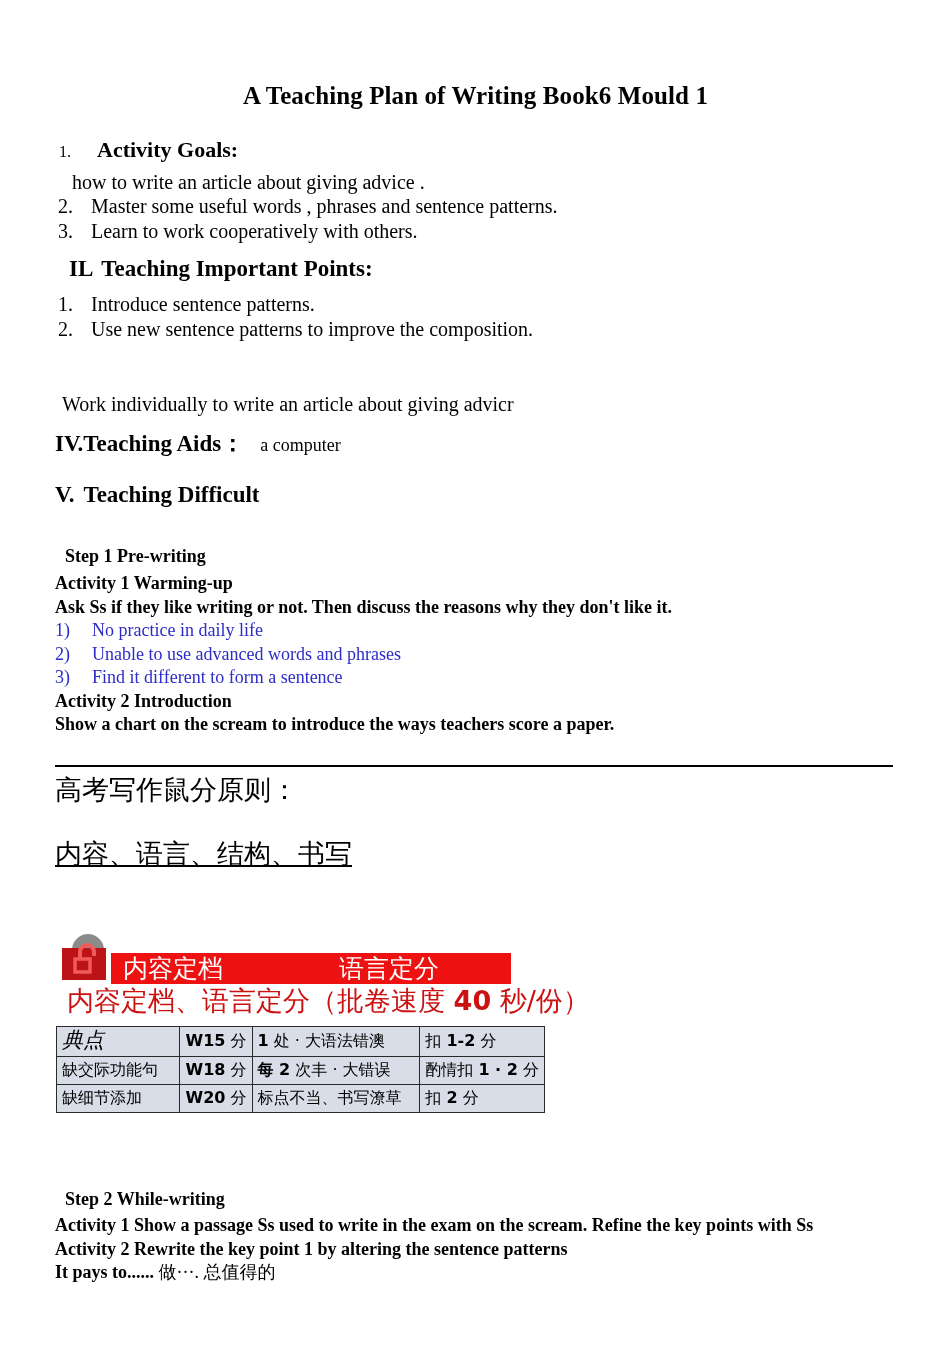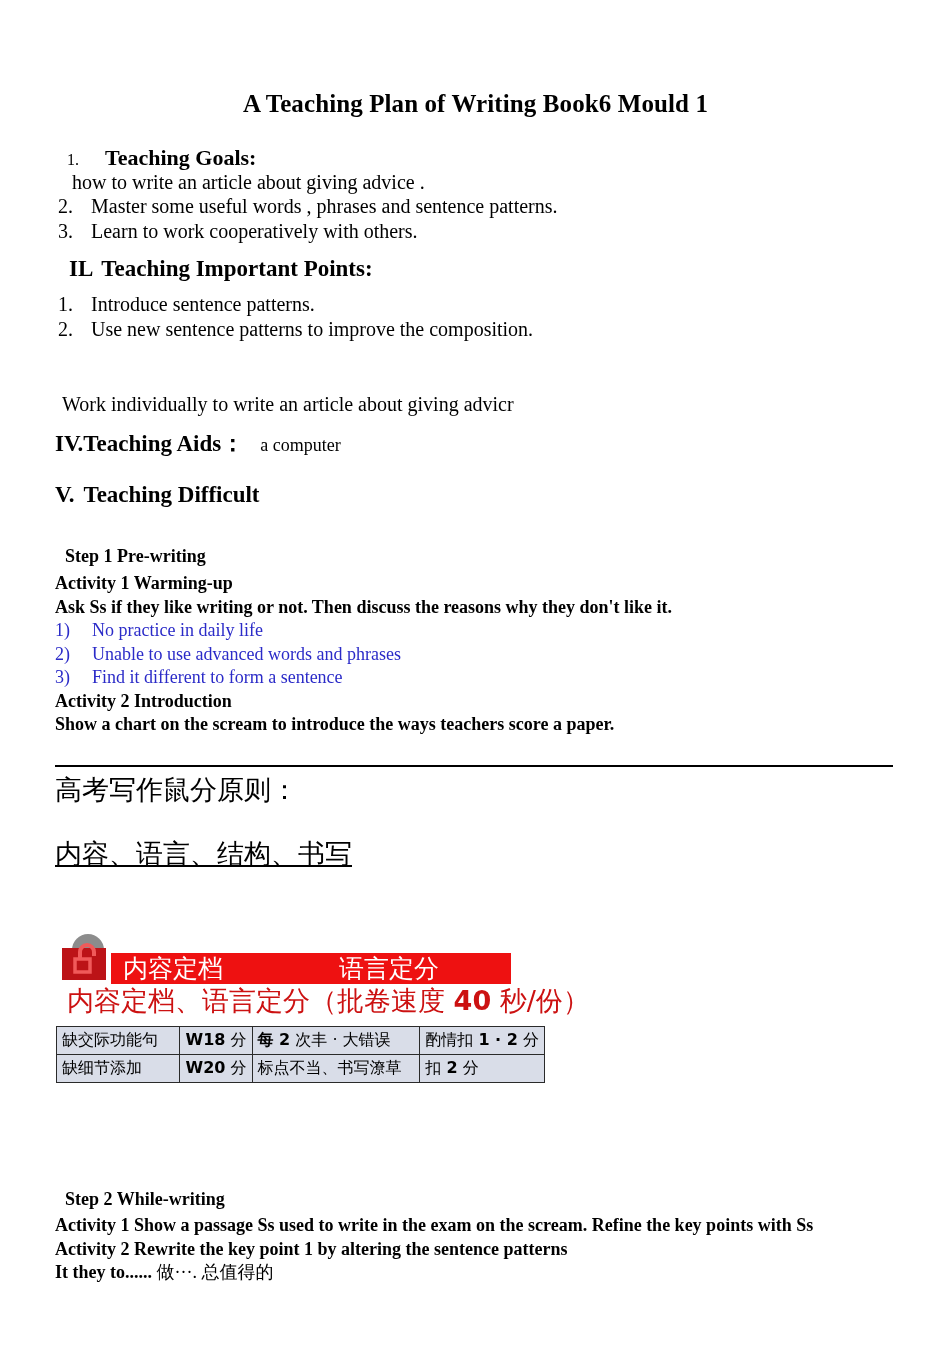--- a/index.html
+++ b/index.html
@@ -12,21 +12,21 @@
     height: 1371px;
     position: relative;
     font-family: "Liberation Serif", "DejaVu Serif", serif;
     color: #000000;
     overflow: hidden;
   }
   .page {
     position: relative;
     width: 951px;
     height: 1371px;
-    padding: 12px;
+    padding: 4px;
     box-sizing: border-box;
   }
 
   
   .doc-title {
     text-align: center;
     font-weight: bold;
     font-size: 25px;
     letter-spacing: 0.1px;
     margin: 0;
@@ -228,21 +228,21 @@
 </style>
 </head>
 <body>
 
 <div class="page">
 
   <h1 class="doc-title">A Teaching Plan of Writing Book6 Mould 1</h1>
 
   <div class="goal-head">
     <span class="num">1.</span>
-    <span class="ttl">Teaching Goals:</span>
+    <span class="ttl">Activity Goals:</span>
   </div>
 
   <div class="abs" style="left:72px; top:170px; width:840px;">
     <p class="plain">how to write an article about giving advice .</p>
   </div>
   <div class="abs" style="left:58px; top:194px; width:840px;">
     <div class="indent-item">
       <span class="n">2.</span>
       <span>Master some useful words , phrases and sentence patterns.</span>
     </div>
@@ -326,20 +326,26 @@
       <span class="bt right">语言定分</span>
     </div>
 
     <div class="red-headline">
       <span>内容定档、语言定分（批卷速度 </span><b>40</b><span> 秒/份）</span>
     </div>
   </div>
 
   <table class="score-table">
     <tbody>
+      <tr>
+        <td class="c1"><span class="cursive">典点</span></td>
+        <td class="c2"><b>W15</b><span> 分</span></td>
+        <td class="c3"><b>1</b><span> 处 · 大语法错澳</span></td>
+        <td class="c4"><span>扣 </span><b>1-2</b><span> 分</span></td>
+      </tr>
       <tr>
         <td class="c1">缺交际功能句</td>
         <td class="c2"><b>W18</b><span> 分</span></td>
         <td class="c3"><b>每 2</b><span> 次丰 · 大错误</span></td>
         <td class="c4"><span>酌情扣 </span><b>1 · 2</b><span> 分</span></td>
       </tr>
       <tr>
         <td class="c1">缺细节添加</td>
         <td class="c2"><b>W20</b><span> 分</span></td>
         <td class="c3">标点不当、书写潦草</td>
@@ -347,17 +353,17 @@
       </tr>
     </tbody>
   </table>
 
   <p class="step-head abs" style="left:55px; top:1175px;">Step 2 While-writing</p>
 
   <div class="abs" style="left:55px; top:1214px; width:860px;">
     <p class="bold-line">Activity 1 Show a passage Ss used to write in the exam on the scream. Refine the key points with Ss</p>
     <p class="bold-line">Activity 2 Rewrite the key point 1 by altering the sentence patterns</p>
     <p class="bold-line">
-      <span>It they to......</span><span style="font-weight:normal; font-family:Liberation Serif, serif; font-size:18px;"> 做···. 总值得的</span>
+      <span>It pays to......</span><span style="font-weight:normal; font-family:Liberation Serif, serif; font-size:18px;"> 做···. 总值得的</span>
     </p>
   </div>
 
 </div>
 
 </body></html>

